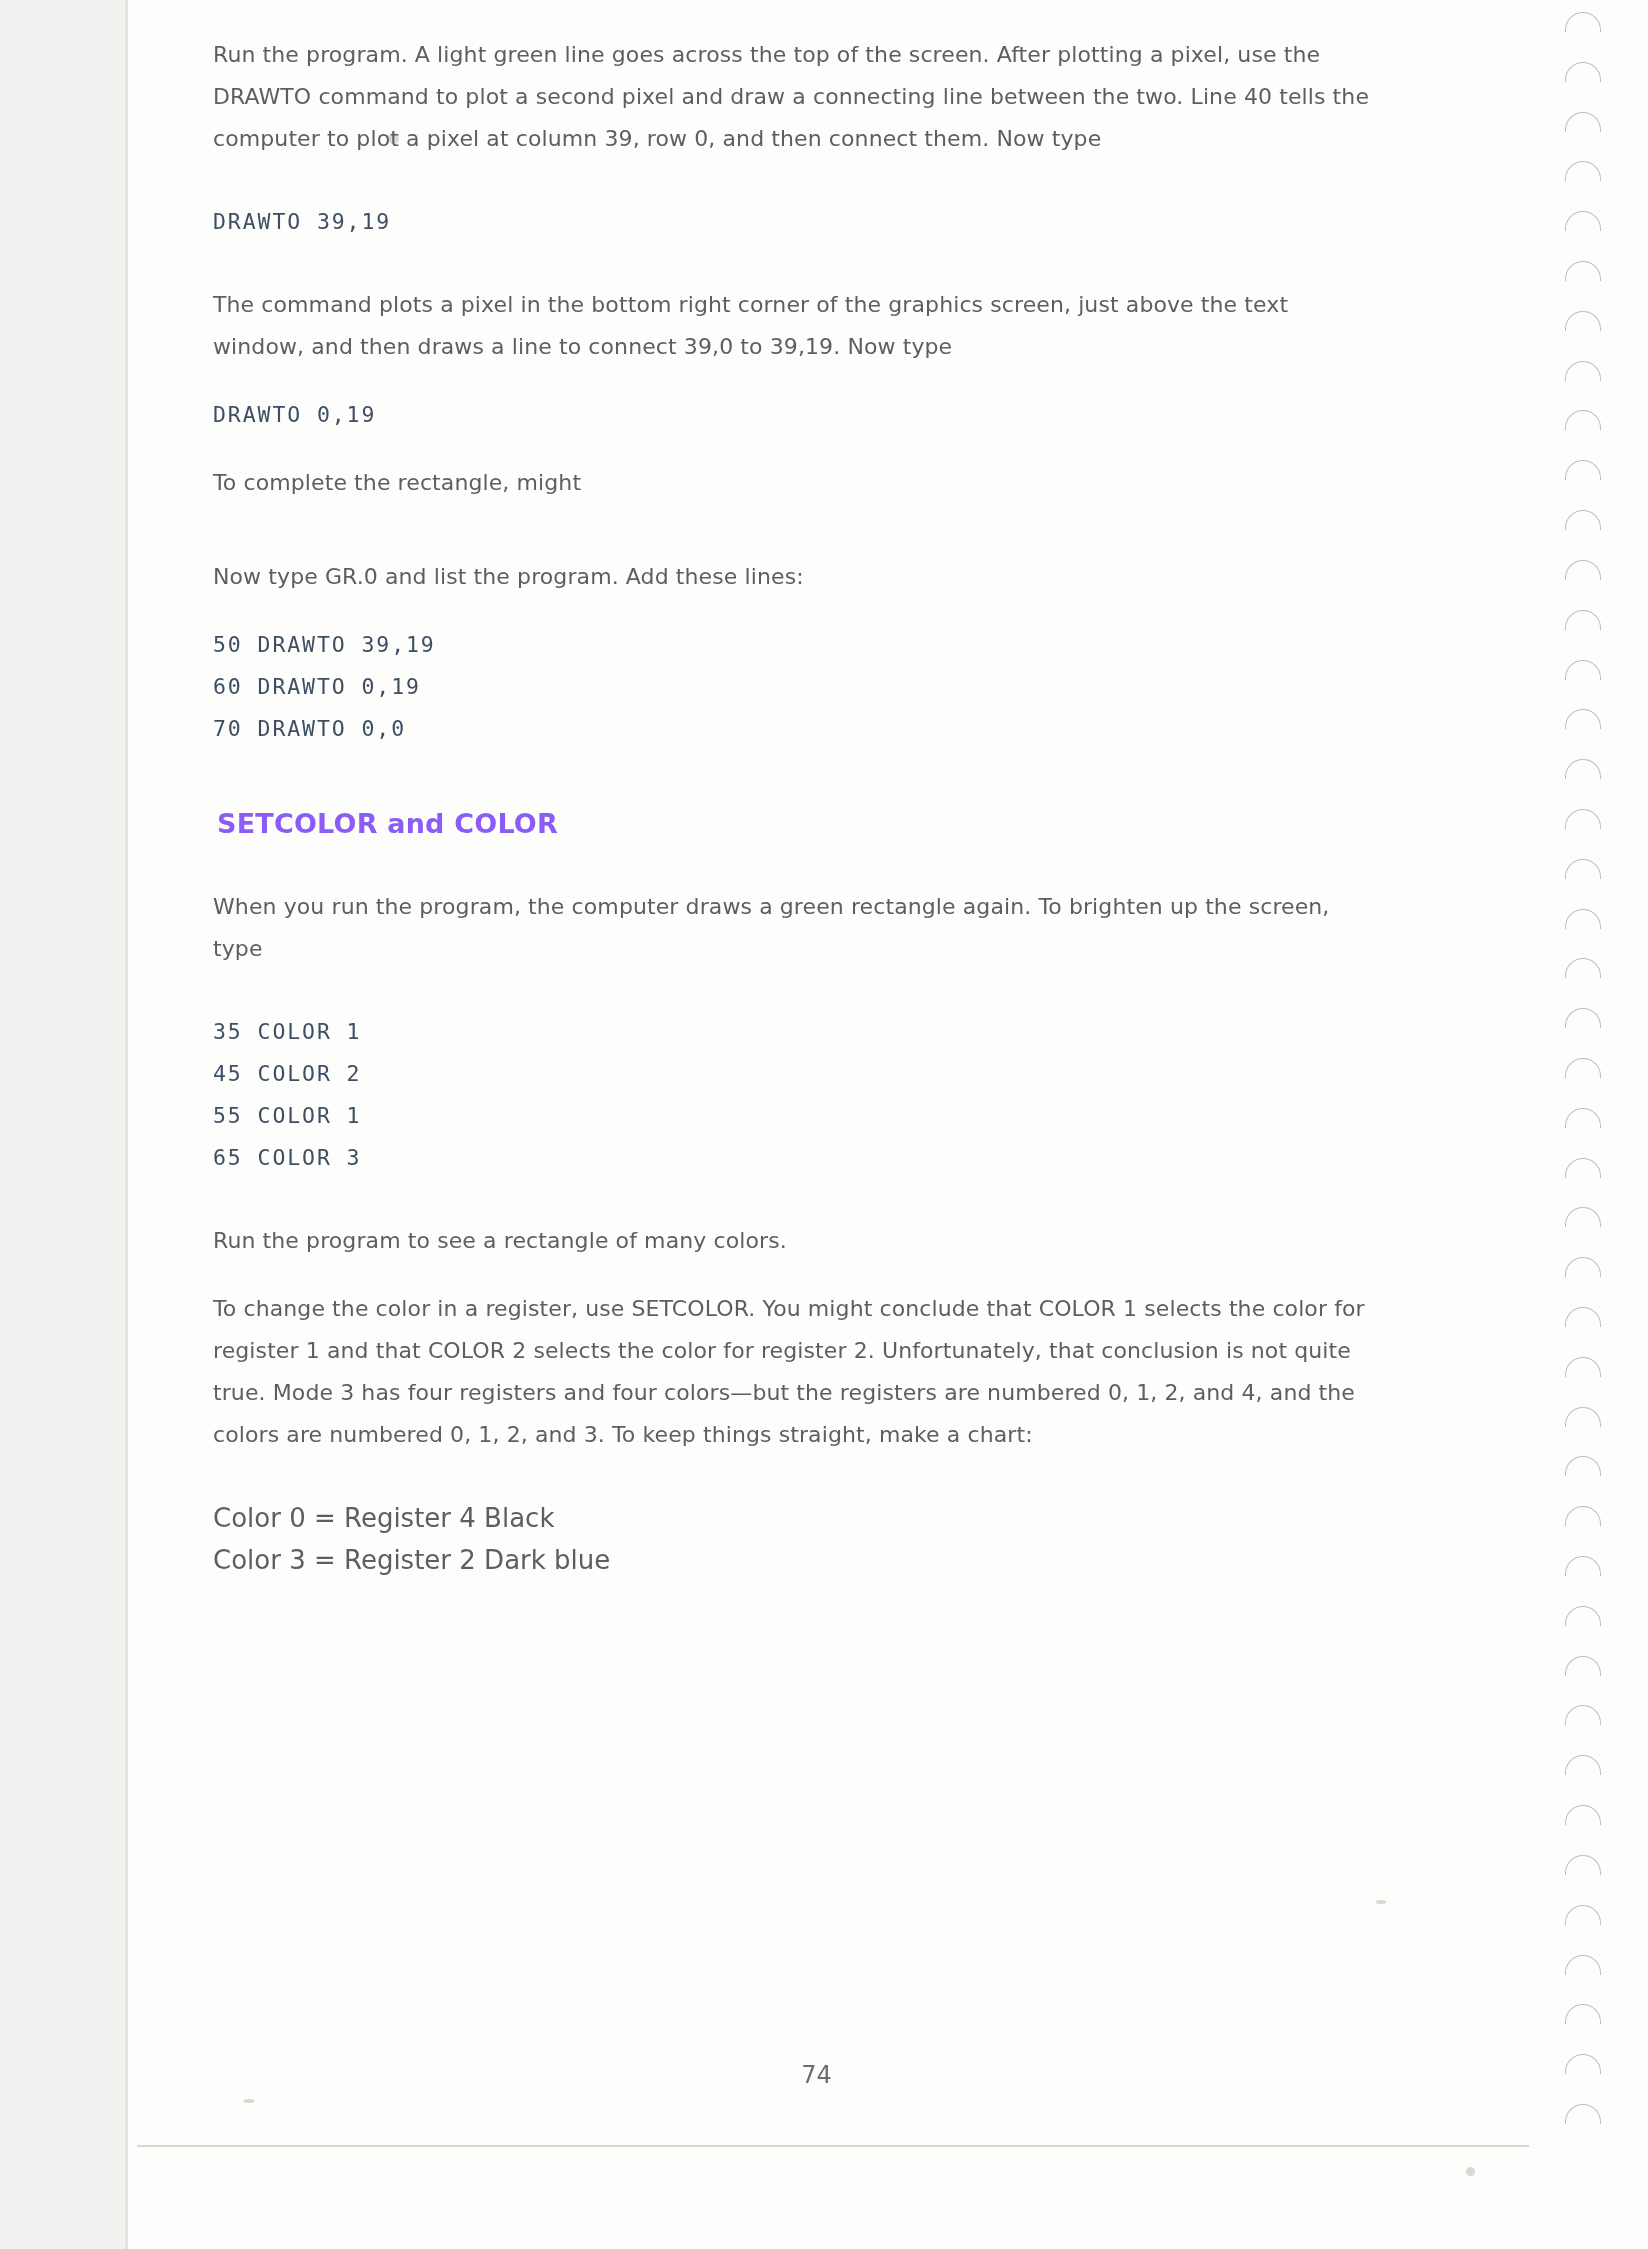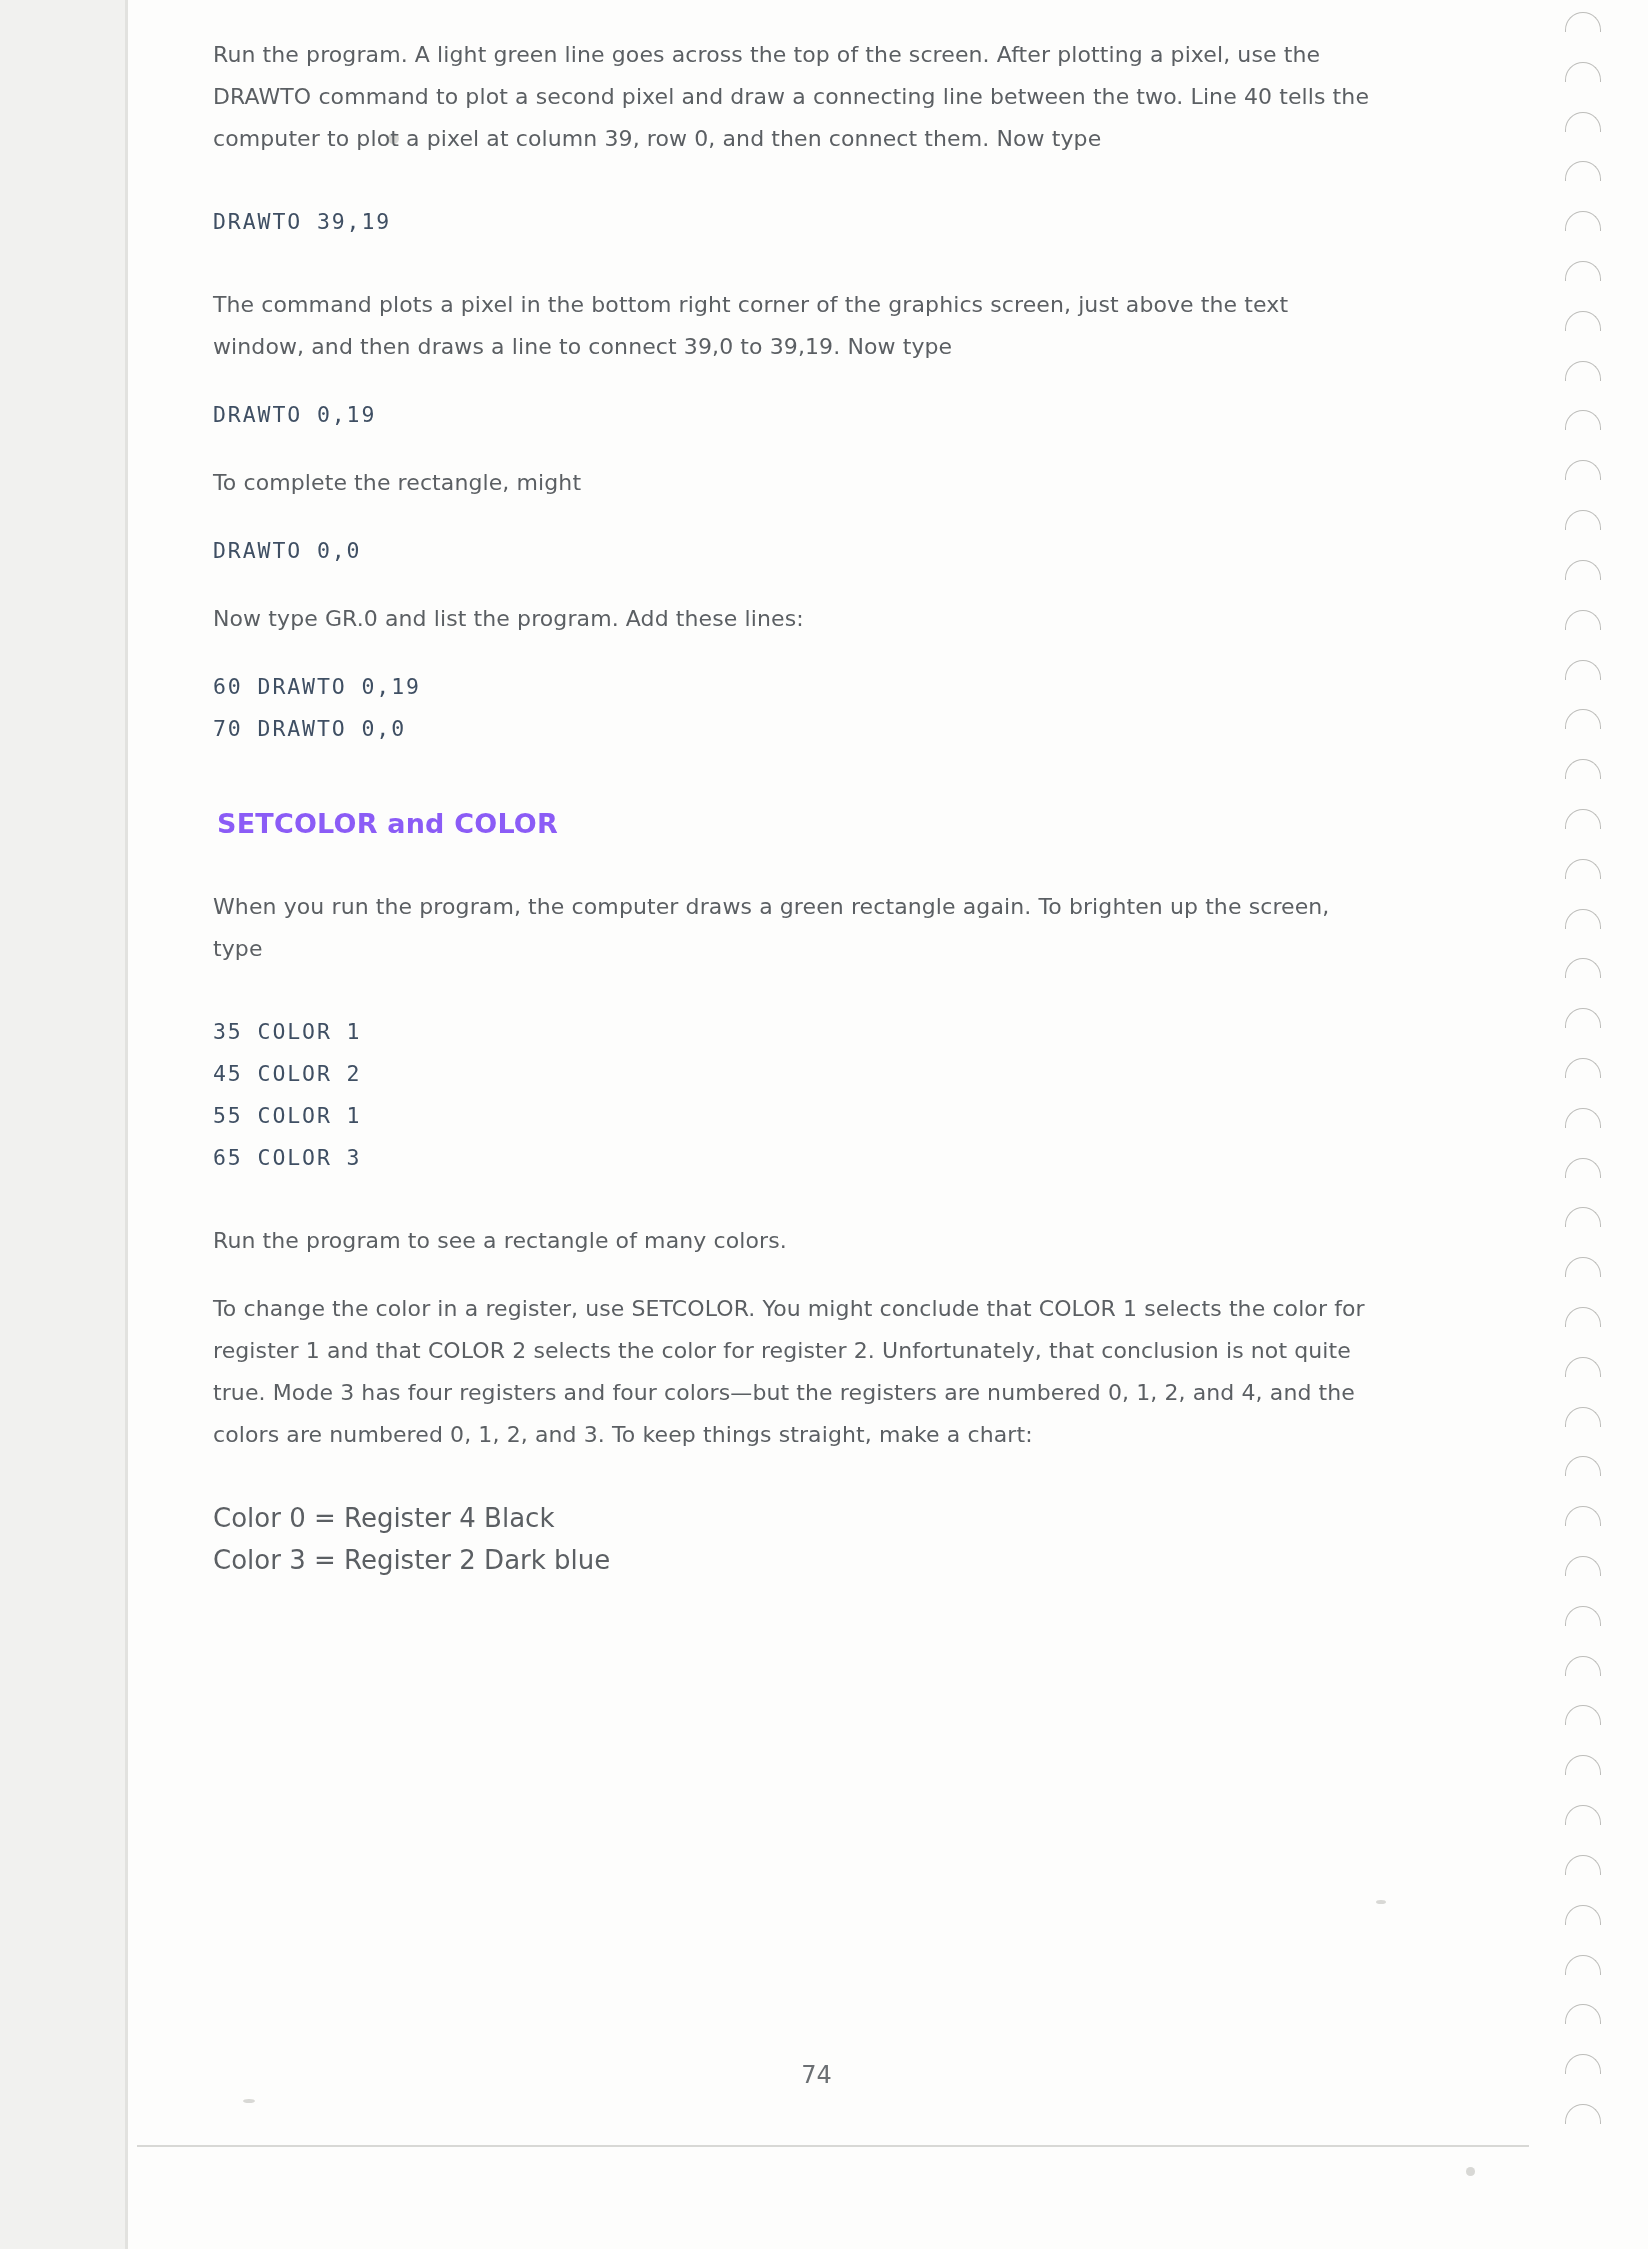--- a/index.html
+++ b/index.html
@@ -210,29 +210,29 @@
     <div class="gap-s"></div>
 
     <p class="code">DRAWTO 0,19</p>
 
     <div class="gap-s"></div>
 
     <p class="body-text">To complete the rectangle, might</p>
 
     <div class="gap-s"></div>
 
-    <p class="code">DRAWTO 0,0</p>
 
     <div class="gap-s"></div>
 
     <p class="body-text">Now type GR.0 and list the program. Add these lines:</p>
 
     <div class="gap-s"></div>
 
     <div>
+      <p class="code">50 DRAWTO 39,19</p>
       <p class="code">60 DRAWTO 0,19</p>
       <p class="code">70 DRAWTO 0,0</p>
     </div>
 
     <div class="gap-l"></div>
 
     <h2 class="section-heading">SETCOLOR and COLOR</h2>
 
     <div class="gap-m"></div>
 

